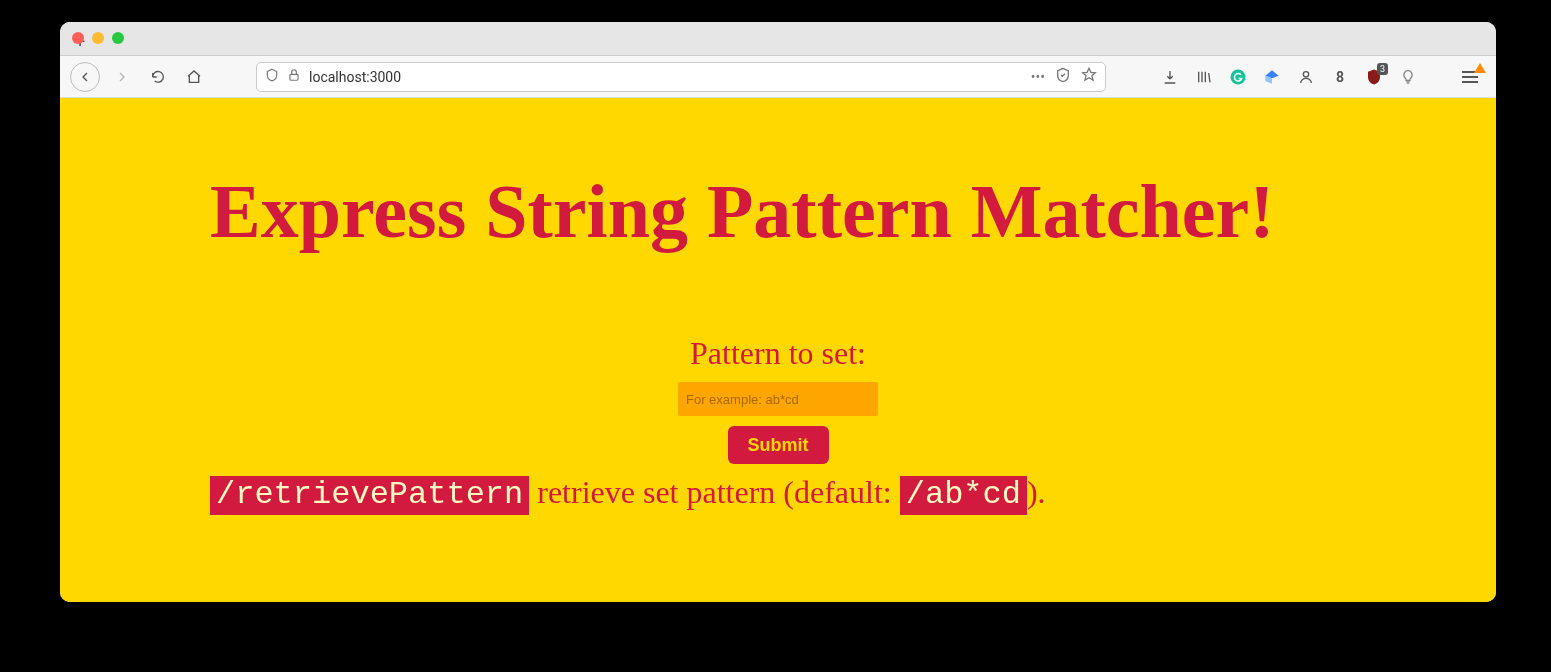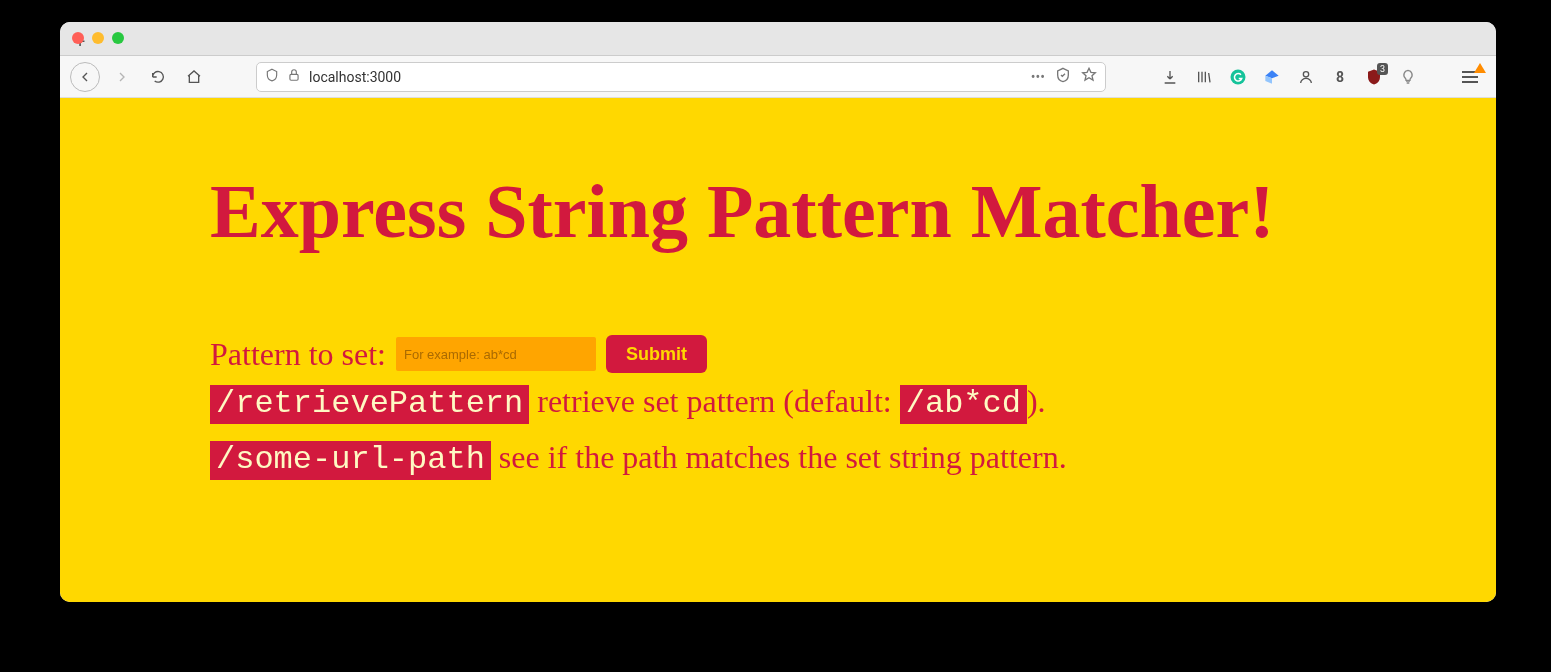--- a/index.html
+++ b/index.html
@@ -123,20 +123,21 @@
     font-size:76px;
     font-weight:700;
     margin:30px 0 80px 0;
     letter-spacing:0px;
   }
   .form-row {
     display:flex;
     align-items:center;
     gap:10px;
     font-size:32px;
+    flex-direction:column;
   }
   .pattern-label { font-size:32px; }
   .pattern-input {
     background:#ffa500;
     border:none;
     height:34px;
     width:200px;
     padding:8px 8px;
     font-size:13px;
     color:#a65b00;
@@ -299,19 +300,16 @@
       <div class="form-row">
         <span class="pattern-label">Pattern to set:</span>
         <input class="pattern-input" placeholder="For example: ab*cd" style="">
         <button class="submit-btn">Submit</button>
       </div>
 
       <div class="info-line">
         <span class="code">/retrievePattern</span><span> retrieve set pattern (default: </span><span class="code">/ab*cd</span><span>).</span>
       </div>
 
-      <div class="info-line">
-        <span class="code">/some-url-path</span><span> see if the path matches the set string pattern.</span>
-      </div>
     </div>
   </div>
 
 </div>
 
 </body></html>

